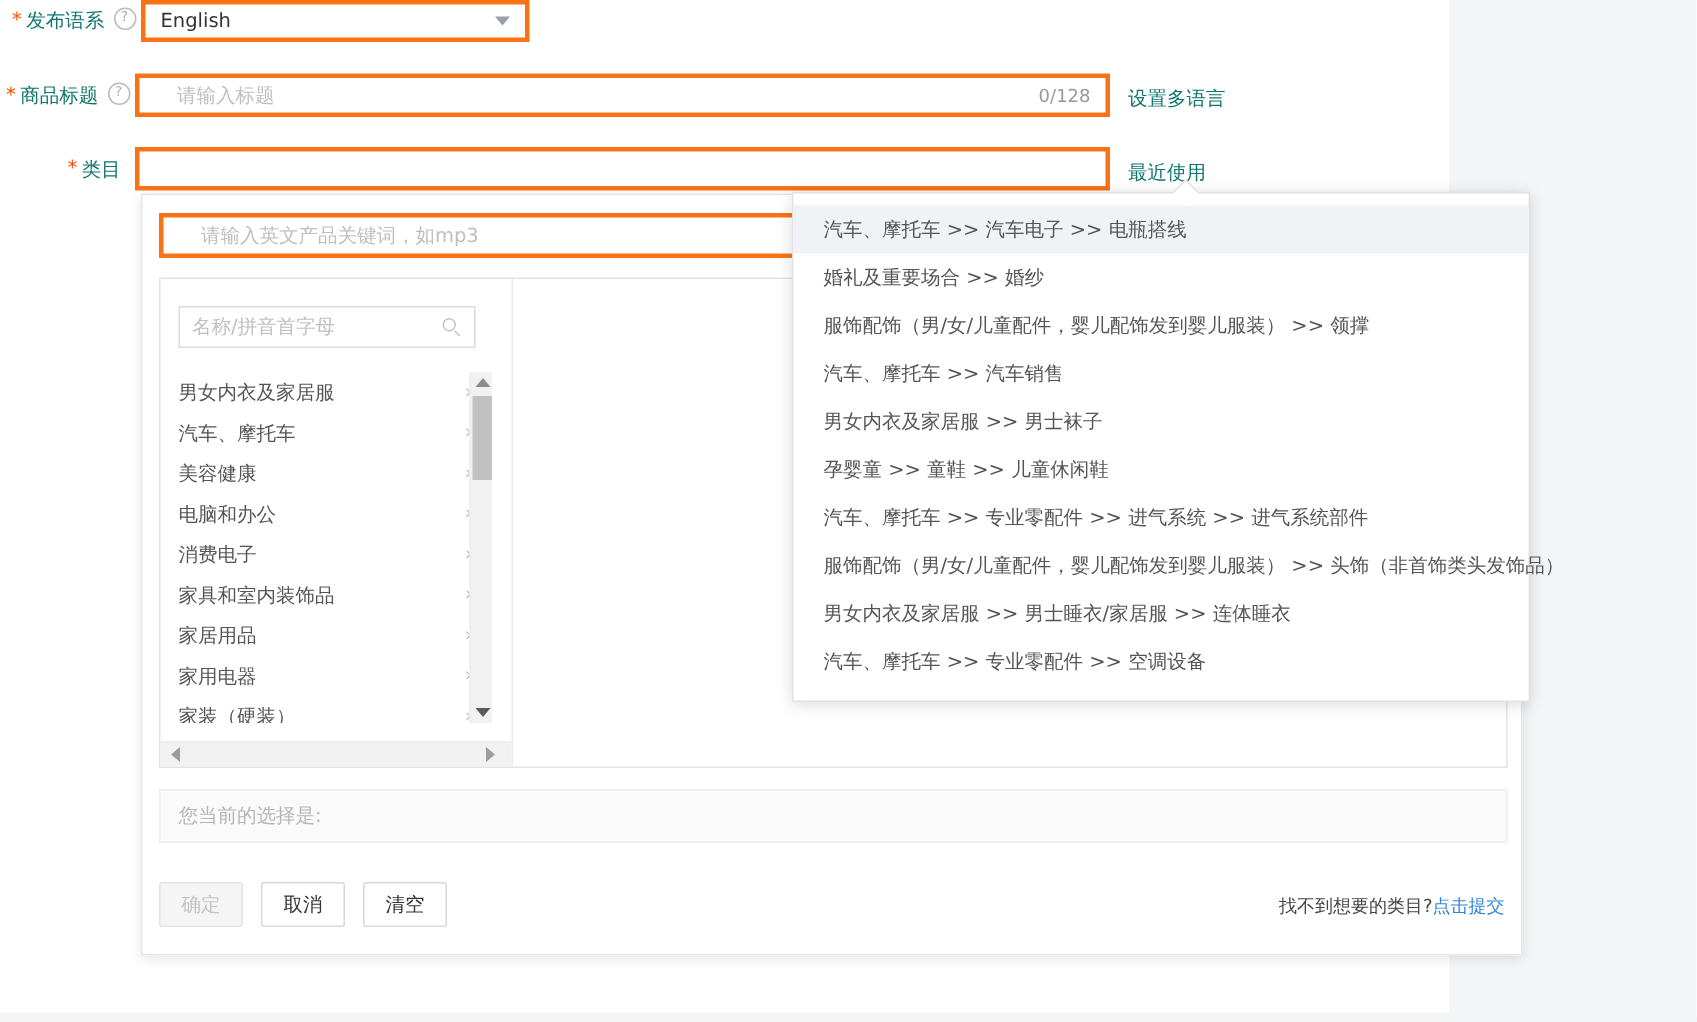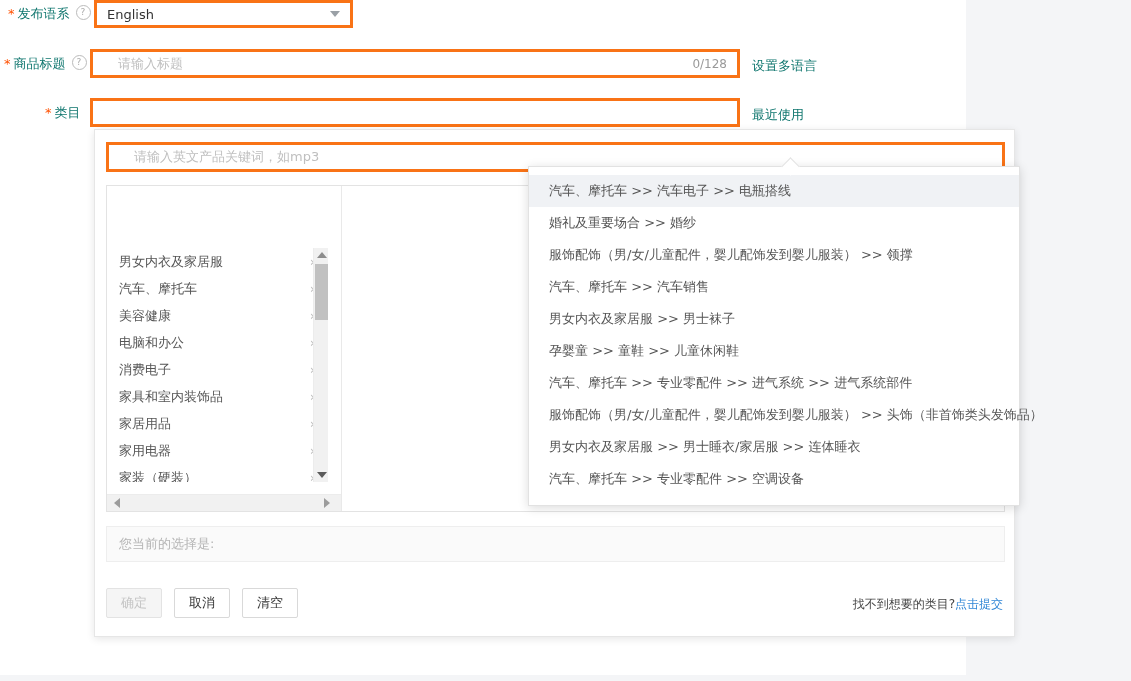--- a/index.html
+++ b/index.html
@@ -35,21 +35,21 @@
   }
   .counter{margin-left:auto;color:#999;font-size:12px;}
   .link{color:#0f766e;font-size:13px;cursor:pointer;font-family:Liberation Serif, serif;}
   .link-sm{color:#2f86d6;font-size:12px;cursor:pointer;}
 
   
   .recent-pop{
     position:absolute;left:528px;top:128px;width:492px;
     background:#fff;border:1px solid #e2e2e2;
     box-shadow:0 2px 10px rgba(0,0,0,.14);
-    z-index:50;padding:8px 0 10px 0;box-sizing:border-box;margin-top:38px;
+    z-index:50;padding:8px 0 10px 0;box-sizing:border-box;
   }
   .pop-arrow{
     position:absolute;left:255px;top:-7px;width:12px;height:12px;background:#fff;
     border-left:1px solid #e2e2e2;border-top:1px solid #e2e2e2;
     transform:rotate(45deg);
   }
   .recent-item{
     height:32px;display:flex;align-items:center;padding:0 0 0 20px;
     font-size:13px;color:#555;cursor:pointer;white-space:nowrap;
   }
@@ -183,20 +183,24 @@
 
 <div class="cat-modal">
 
   <div class="input-box kw-input">
     <span class="placeholder">请输入英文产品关键词，如mp3</span>
   </div>
 
   <div class="tree-wrap">
     <div class="tree-col">
 
+      <div class="tree-search">
+        <span>名称/拼音首字母</span>
+        <span class="magnifier"></span>
+      </div>
 
       <div class="tree-list">
         <div class="tree-item">
           <span>男女内衣及家居服</span>
           <span class="arw">›</span>
         </div>
         <div class="tree-item">
           <span>汽车、摩托车</span>
           <span class="arw">›</span>
         </div>

